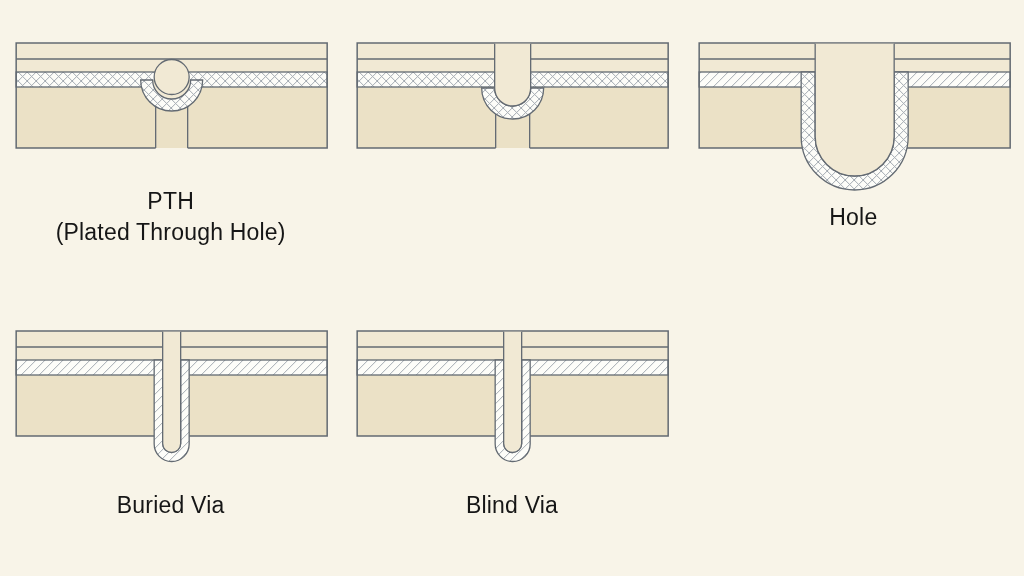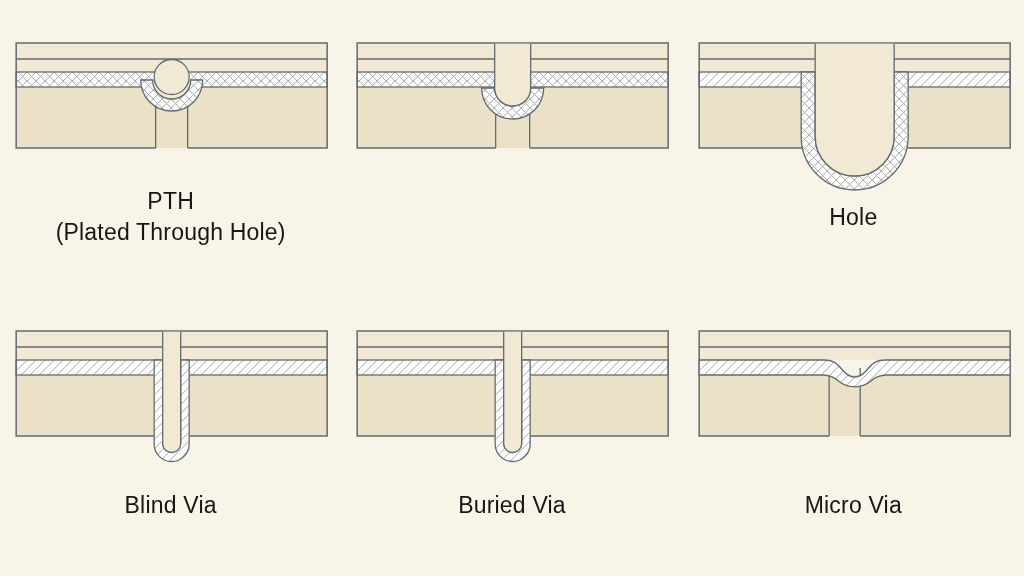--- a/index.html
+++ b/index.html
@@ -101,45 +101,32 @@
       <g>
         <rect x="16" y="43" width="311" height="29" fill="#f1e9d4"></rect>
         <rect x="16" y="87" width="311" height="61" fill="#ebe1c6"></rect>
         <rect x="16" y="72" width="311" height="15" fill="url(#dh)" stroke="#636a72" stroke-width="1.3"></rect>
         <path d="M16,59 H327" stroke="#636a72" stroke-width="1.3" fill="none"></path>
         <path d="M16,43 H327 V148 H16 Z" fill="none" stroke="#636a72" stroke-width="1.5"></path>
         <path d="M154,72 V156 A17.5,17.5 0 0 0 189,156 V72 L180.5,72 V155.5 A9,9 0 0 1 162.5,155.5 V72 Z" fill="url(#dh)" stroke="#636a72" stroke-width="1.3"></path>
         <path d="M162.5,43.7 V155.5 A9,9 0 0 0 180.5,155.5 V43.7" fill="#f1e9d4" stroke="#636a72" stroke-width="1.3"></path>
       </g>
     </svg>
-    <div class="caption">Blind Via</div>
+    <div class="caption">Buried Via</div>
   </div>
 
   <div class="cell">
     <svg width="341.33" height="288" viewBox="0 0 341 288">
       <g>
         <rect x="16" y="43" width="311" height="29" fill="#f1e9d4"></rect>
         <rect x="16" y="87" width="311" height="61" fill="#ebe1c6"></rect>
         <rect x="16" y="72" width="311" height="15" fill="url(#dh)" stroke="#636a72" stroke-width="1.3"></rect>
         <path d="M16,59 H327" stroke="#636a72" stroke-width="1.3" fill="none"></path>
         <path d="M16,43 H327 V148 H16 Z" fill="none" stroke="#636a72" stroke-width="1.5"></path>
         <path d="M154,72 V156 A17.5,17.5 0 0 0 189,156 V72 L180.5,72 V155.5 A9,9 0 0 1 162.5,155.5 V72 Z" fill="url(#dh)" stroke="#636a72" stroke-width="1.3"></path>
         <path d="M162.5,43.7 V155.5 A9,9 0 0 0 180.5,155.5 V43.7" fill="#f1e9d4" stroke="#636a72" stroke-width="1.3"></path>
       </g>
     </svg>
-    <div class="caption">Buried Via</div>
+    <div class="caption">Blind Via</div>
   </div>
 
-  <div class="cell">
-    <svg width="341.33" height="288" viewBox="0 0 341 288">
-      <g>
-        <rect x="16" y="43" width="311" height="29" fill="#f1e9d4"></rect>
-        <rect x="16" y="87" width="311" height="61" fill="#ebe1c6"></rect>
-        <path d="M16,59 H327" stroke="#636a72" stroke-width="1.3" fill="none"></path>
-        <path d="M177,148 H327 V43 H16 V148 H146" fill="none" stroke="#636a72" stroke-width="1.5"></path>
-        <path d="M146,80 V148 M177,80 V148" stroke="#636a72" stroke-width="1.3" fill="none"></path>
-        <path d="M16,72 H141 C150,72 154,75.5 158,80.5 C162,85.5 166,89 171.5,89 C177,89 181,85.5 185,80.5 C189,75.5 193,72 202,72 H327 L327,87 H203 C195,87 191,90 187,93.5 C183,97 177.5,98.8 171.5,98.8 C165.5,98.8 160,97 156,93.5 C152,90 148,87 140,87 H16 Z" fill="url(#dh)" stroke="#636a72" stroke-width="1.3"></path>
-      </g>
-    </svg>
-    <div class="caption">Micro Via</div>
-  </div>
 
 </div>
 
 </body></html>

